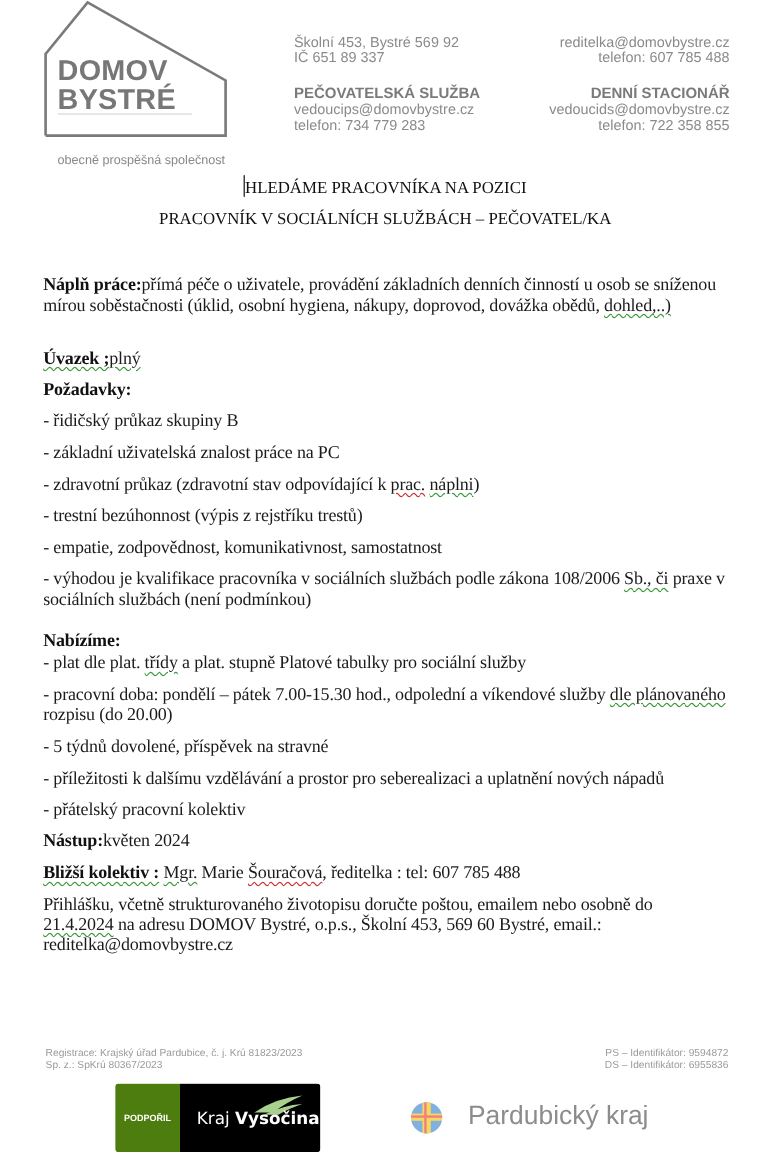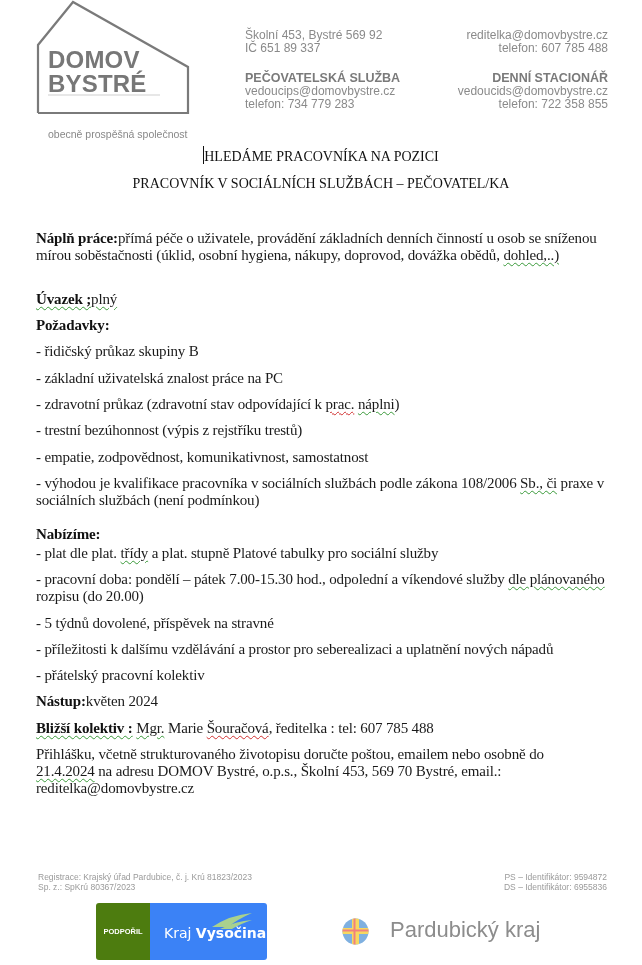--- a/index.html
+++ b/index.html
@@ -18,21 +18,21 @@
     
     .p { position: absolute; left: 36px; width: 570px; font-size: 15px; line-height: 17px; color: #1a1a1a; letter-spacing: -0.15px; }
     .p b { color: #111; }
     .wavy-g { text-decoration: underline wavy #3a9a3a; text-decoration-thickness: 1px; text-underline-offset: 2px; }
     .wavy-r { text-decoration: underline wavy #d03030; text-decoration-thickness: 1px; text-underline-offset: 2px; }
     
     .foot { position: absolute; font-family: "Liberation Sans", sans-serif; font-size: 8.5px; color: #9a9a9a; line-height: 10px; }
     .foot.r { text-align: right; }
     .vys { position: absolute; left: 96px; top: 903px; width: 171px; height: 57px; border-radius: 3px; overflow: hidden; display: flex; }
     .vys .l { width: 54px; background: #4d7c0f; color: #fff; font-family: "Liberation Sans", sans-serif; font-weight: bold; font-size: 7.5px; display: flex; align-items: center; justify-content: center; }
-    .vys .rt { flex: 1; background: #3b82f6; position: relative; }
+    .vys .rt { flex: 1; background: #000000; position: relative; }
     .vys .kraj { position: absolute; left: 14px; top: 22px; color: #fff; font-family: "DejaVu Sans", sans-serif; font-size: 14px; white-space: nowrap; }
     .vys .kraj b { font-weight: bold; }
     .pk-label { position: absolute; left: 378px; top: 917px; font-family: "Liberation Sans", sans-serif; font-size: 22px; color: #8c8c8c; margin-left: 12px; }
   </style>
 </head>
 <body>
 
 <svg class="logo-svg" width="200" height="120">
   <polyline points="38,113 38,45 73,2 188,67 188,113 38,113" fill="none" stroke="#7a7a7a" stroke-width="2.2" stroke-linejoin="miter"></polyline>
   <line x1="48" y1="95" x2="160" y2="95" stroke="#cfcfcf" stroke-width="1"></line>
@@ -95,21 +95,21 @@
 <div class="p" style="top:641px;">- příležitosti  k dalšímu vzdělávání a prostor pro seberealizaci a uplatnění nových nápadů</div>
 <div class="p" style="top:667px;">- přátelský pracovní kolektiv</div>
 
 <div class="p" style="top:693px;">
   <b>Nástup:</b><span>květen 2024</span>
 </div>
 <div class="p" style="top:720px;">
   <b class="wavy-g">Bližší kolektiv :</b> <span class="wavy-g">Mgr.</span><span> Marie </span><span class="wavy-r">Šouračová</span><span>, ředitelka : tel:  607 785 488</span>
 </div>
 <div class="p" style="top:746px;">
-  <span>Přihlášku, včetně strukturovaného životopisu doručte poštou, emailem nebo osobně do </span><span class="wavy-g">21.4.2024</span><span> na adresu DOMOV Bystré, o.p.s., Školní 453, 569 70 Bystré, email.: reditelka@domovbystre.cz</span>
+  <span>Přihlášku, včetně strukturovaného životopisu doručte poštou, emailem nebo osobně do </span><span class="wavy-g">21.4.2024</span><span> na adresu DOMOV Bystré, o.p.s., Školní 453, 569 60 Bystré, email.: reditelka@domovbystre.cz</span>
 </div>
 
 <div class="foot" style="left:38px; top:872px;">
   <div>Registrace: Krajský úřad Pardubice, č. j. Krú 81823/2023</div>
   <div>Sp. z.: SpKrú 80367/2023</div>
 </div>
 <div class="foot r" style="right:35px; top:872px;">
   <div>PS – Identifikátor: 9594872</div>
   <div>DS – Identifikátor: 6955836</div>
 </div>

